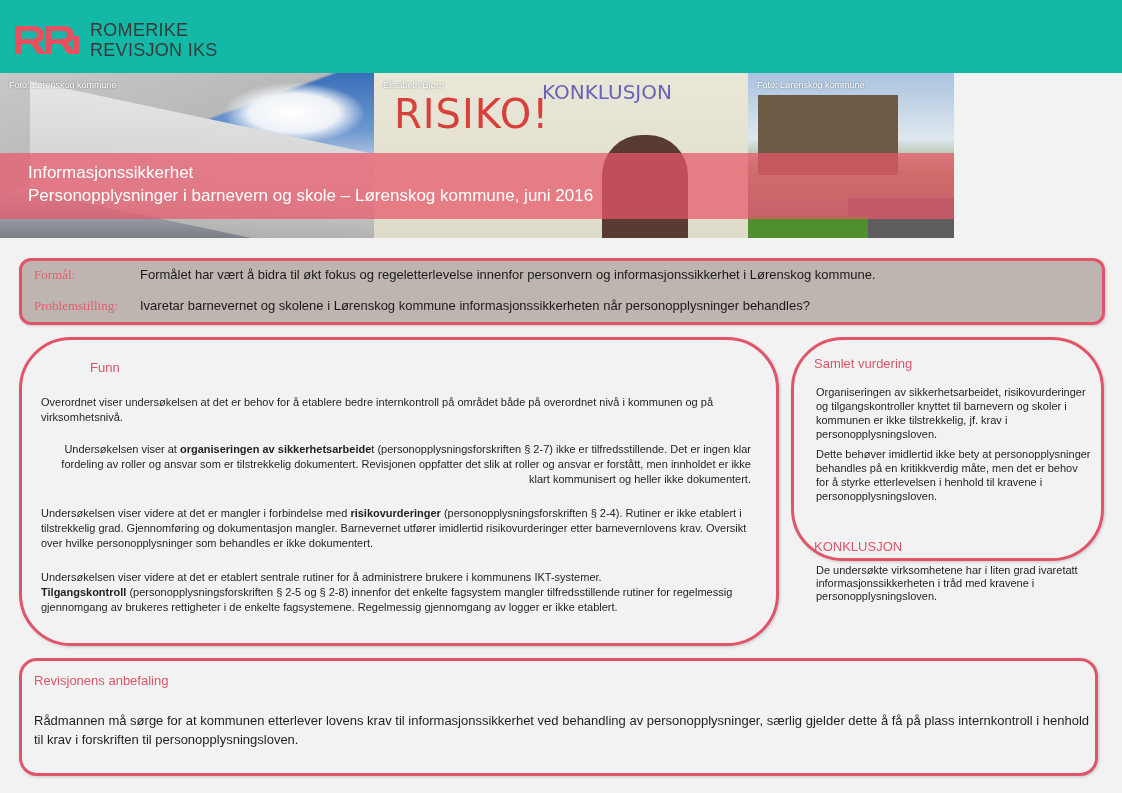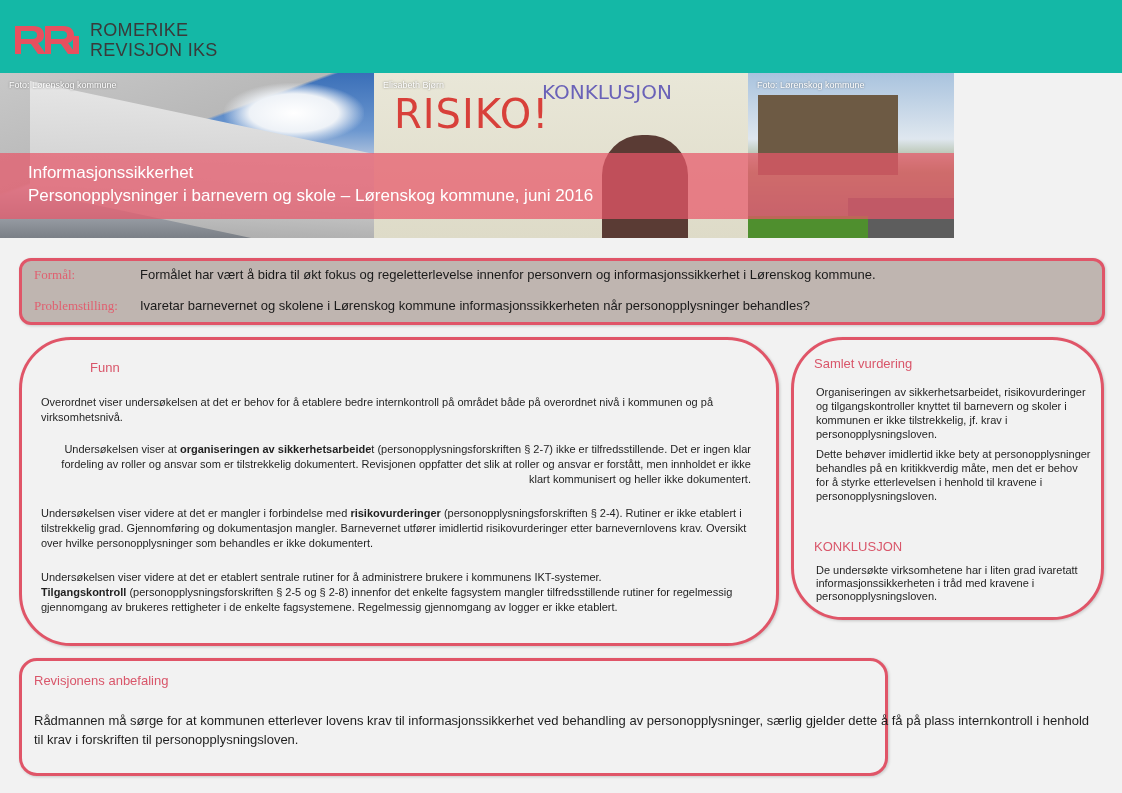--- a/index.html
+++ b/index.html
@@ -68,22 +68,22 @@
     }
     .box {
       position: absolute; border: 3px solid #e05568; background: #f2f2f2;
       box-shadow: 1px 1px 3px rgba(0,0,0,0.18);
     }
     .purpose { left: 19px; top: 258px; width: 1086px; height: 67px; border-radius: 12px; background: #bfb5b0; }
     .plabel { position: absolute; left: 12px; font-size: 13px; color: #e06070; font-family: Liberation Serif, serif; }
     .ptext { position: absolute; left: 118px; font-size: 13px; color: #1a1a1a; }
     .r1 { top: 6px; } .r2 { top: 37px; }
     .funn { left: 19px; top: 337px; width: 760px; height: 309px; border-radius: 52px; }
-    .samlet { left: 791px; top: 337px; width: 313px; height: 283px; border-radius: 52px; }
-    .anbef { left: 19px; top: 658px; width: 869px; height: 118px; border-radius: 18px; }
+    .samlet { left: 791px; top: 337px; width: 313px; height: 224px; border-radius: 52px; }
+    .anbef { left: 19px; top: 658px; width: 1079px; height: 118px; border-radius: 18px; }
     .sec-title { position: absolute; font-size: 13px; color: #d9566a; }
     .para { position: absolute; font-size: 11px; line-height: 15px; color: #1f1f1f; }
     .para b { font-weight: bold; }
     .funn .sec-title { left: 32px; top: 20px; margin-left: 36px; }
     .funn .p1 { left: 19px; top: 55px; width: 700px; }
     .funn .p2 { left: 19px; top: 102px; width: 710px; text-align: right; }
     .funn .p3 { left: 19px; top: 166px; width: 710px; }
     .funn .p4 { left: 19px; top: 230px; width: 710px; }
     .samlet .sec-title { left: 20px; top: 16px; }
     .samlet .s1 { left: 22px; top: 45px; width: 275px; line-height: 14px; }

